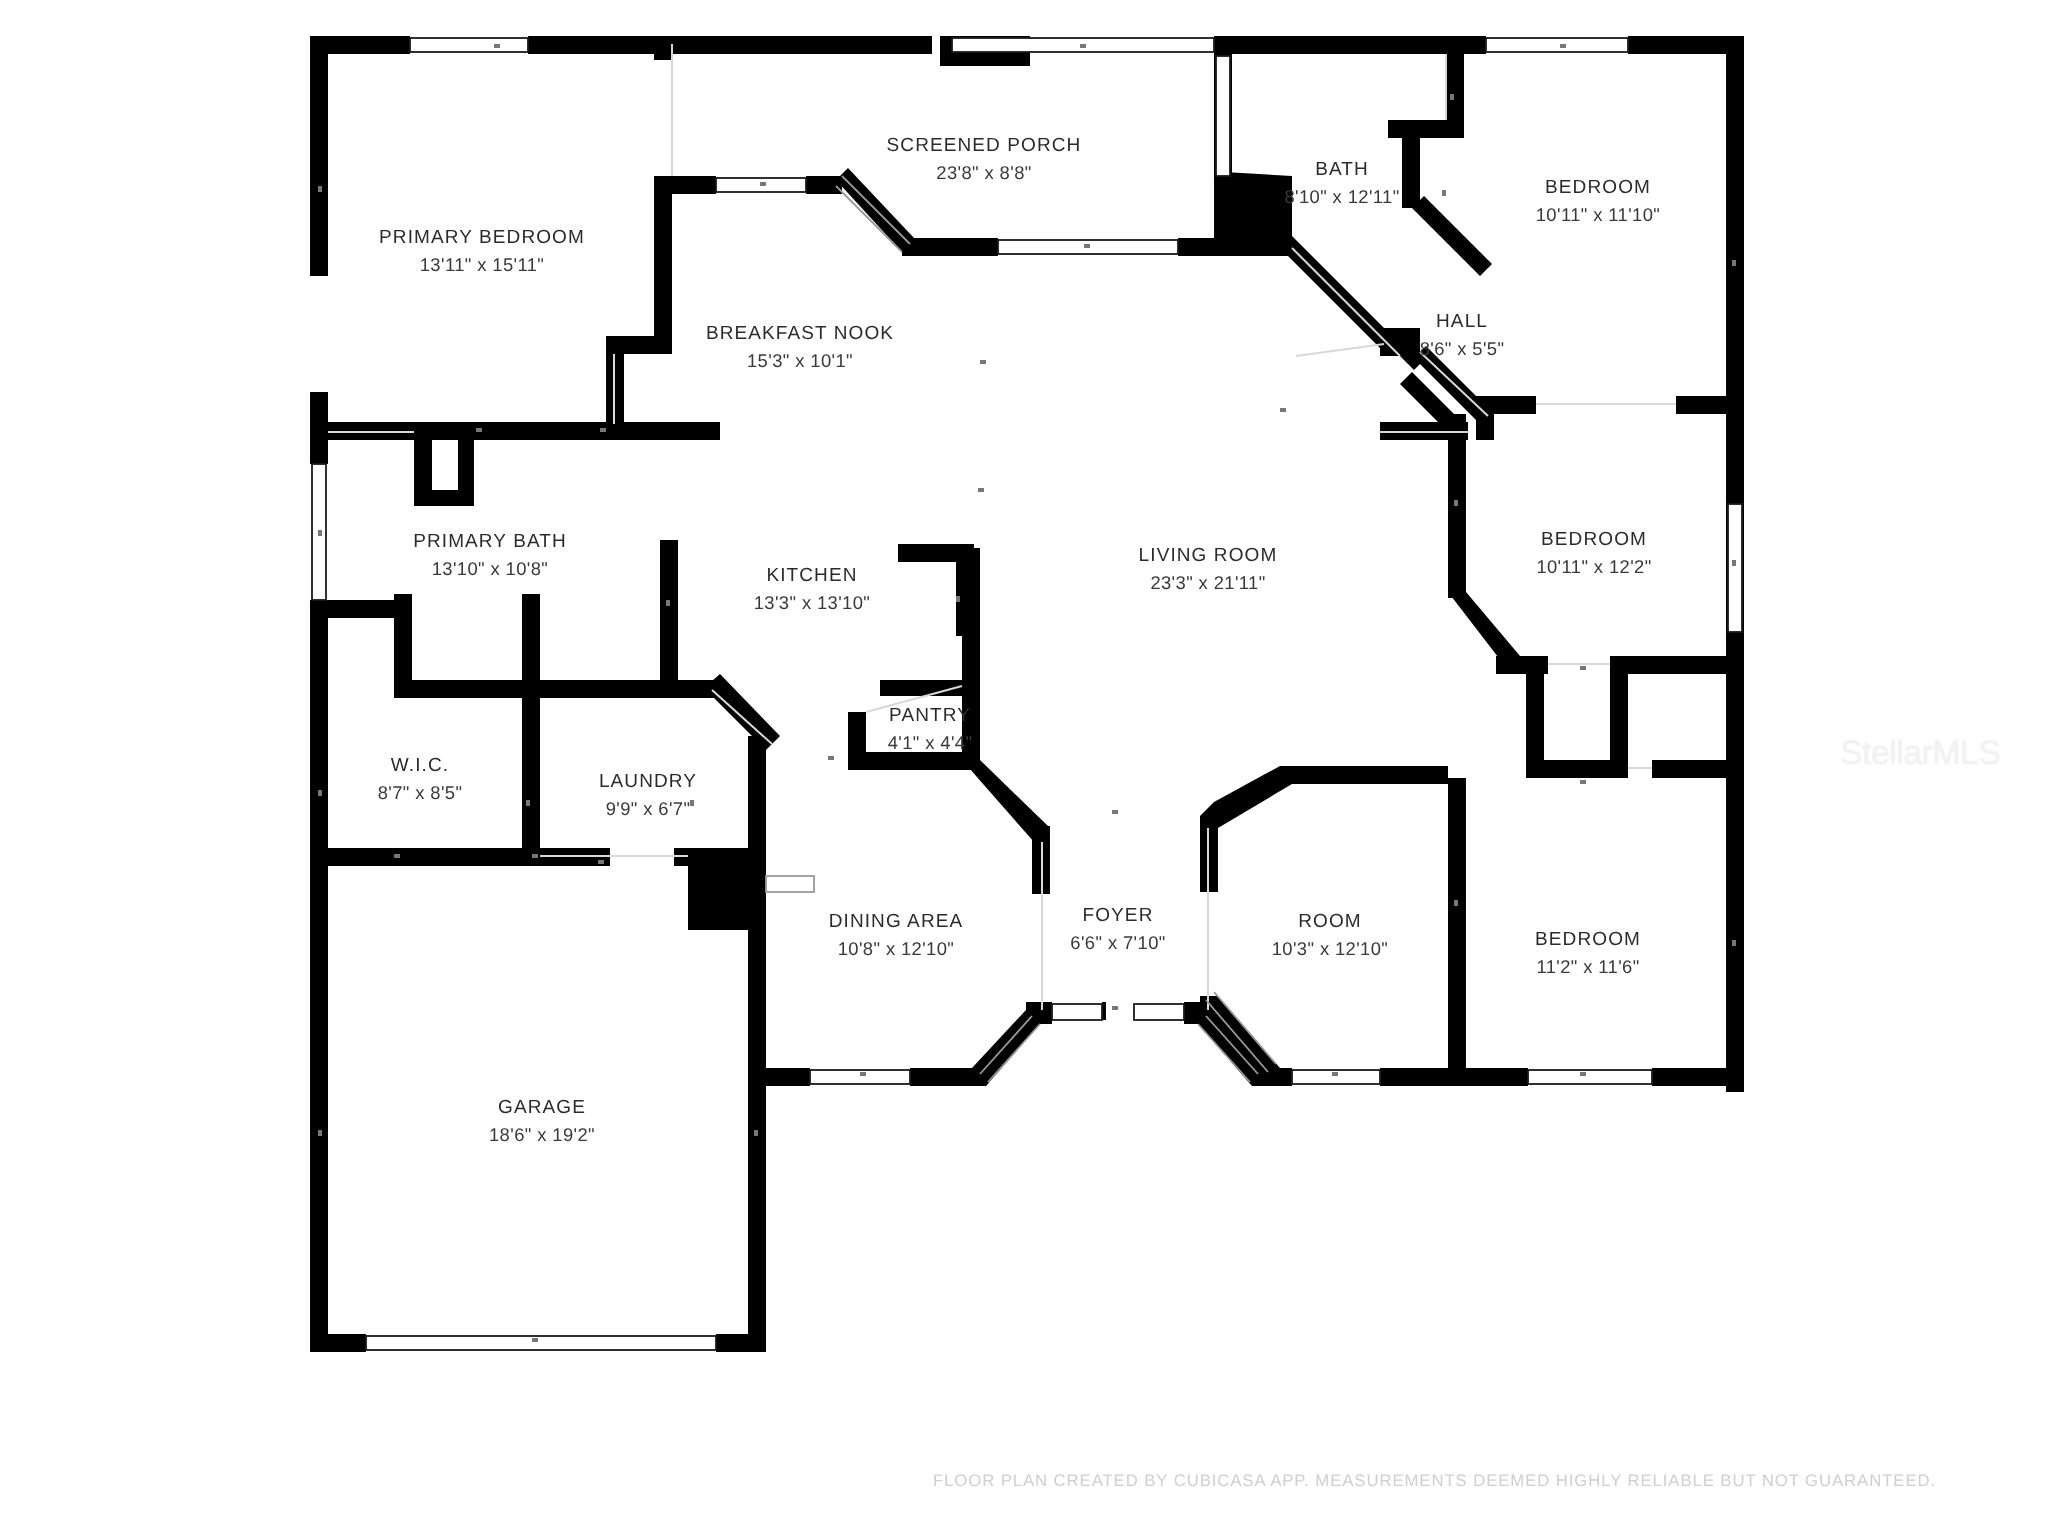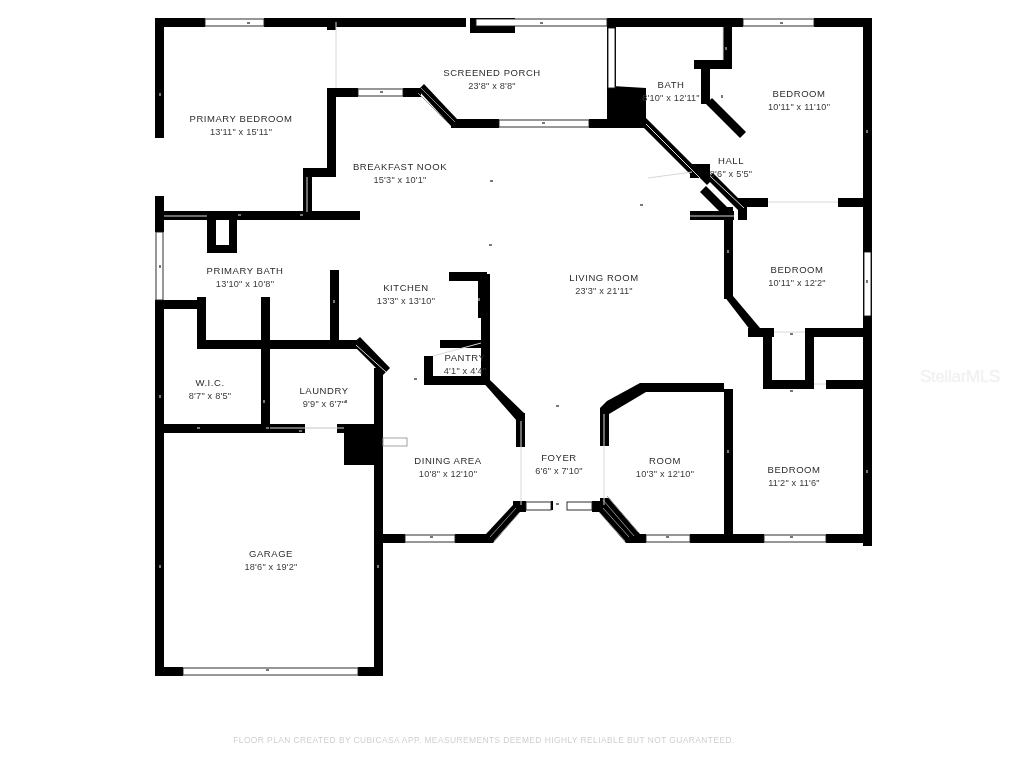--- a/index.html
+++ b/index.html
@@ -39,21 +39,21 @@
     letter-spacing: 0.2px;
     fill: #3a3a3a;
     text-anchor: middle;
     dominant-baseline: middle;
   }
   .footer-note {
     position: absolute;
     left: 0;
     top: 735px;
     width: 968px;
-    text-align: center;
+    text-align: right;
     font-family: "Liberation Sans", sans-serif;
     font-size: 8.4px;
     letter-spacing: 0.45px;
     color: #cfcfcf;
     user-select: none;
   }
   .watermark {
     position: absolute;
     left: 920px;
     top: 367px;

